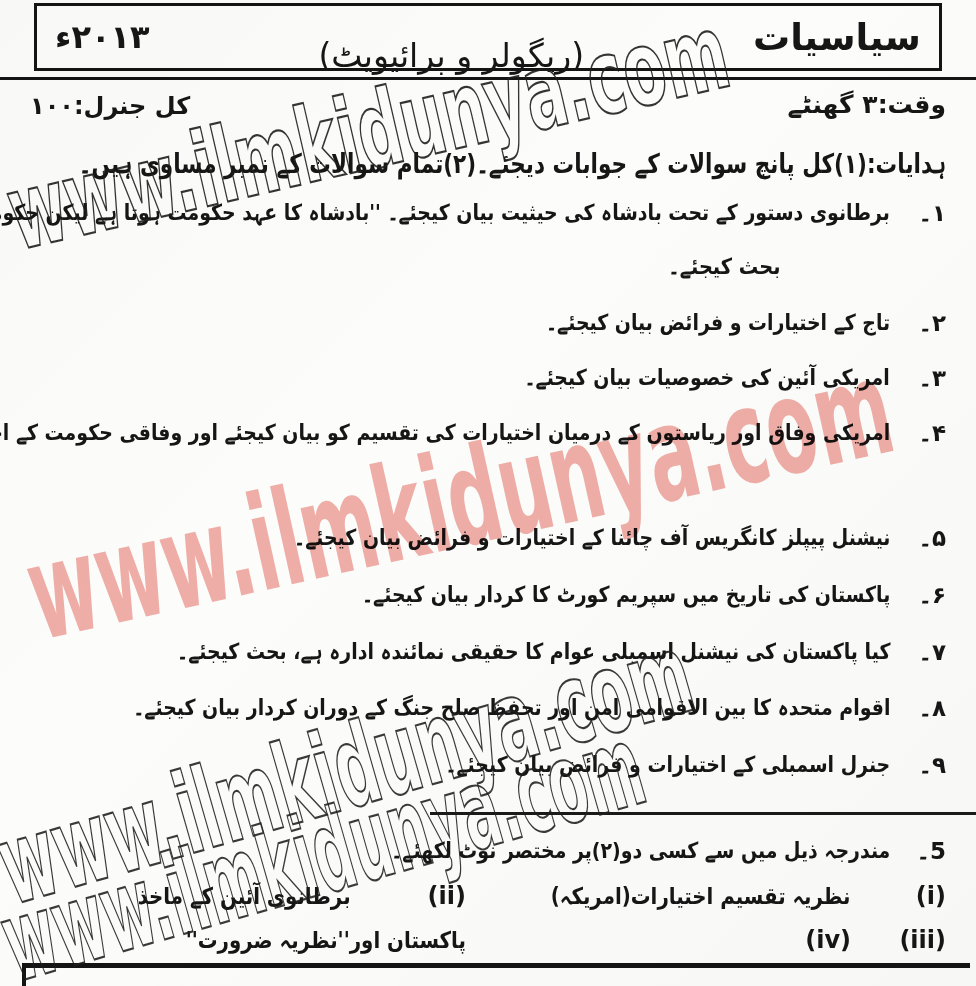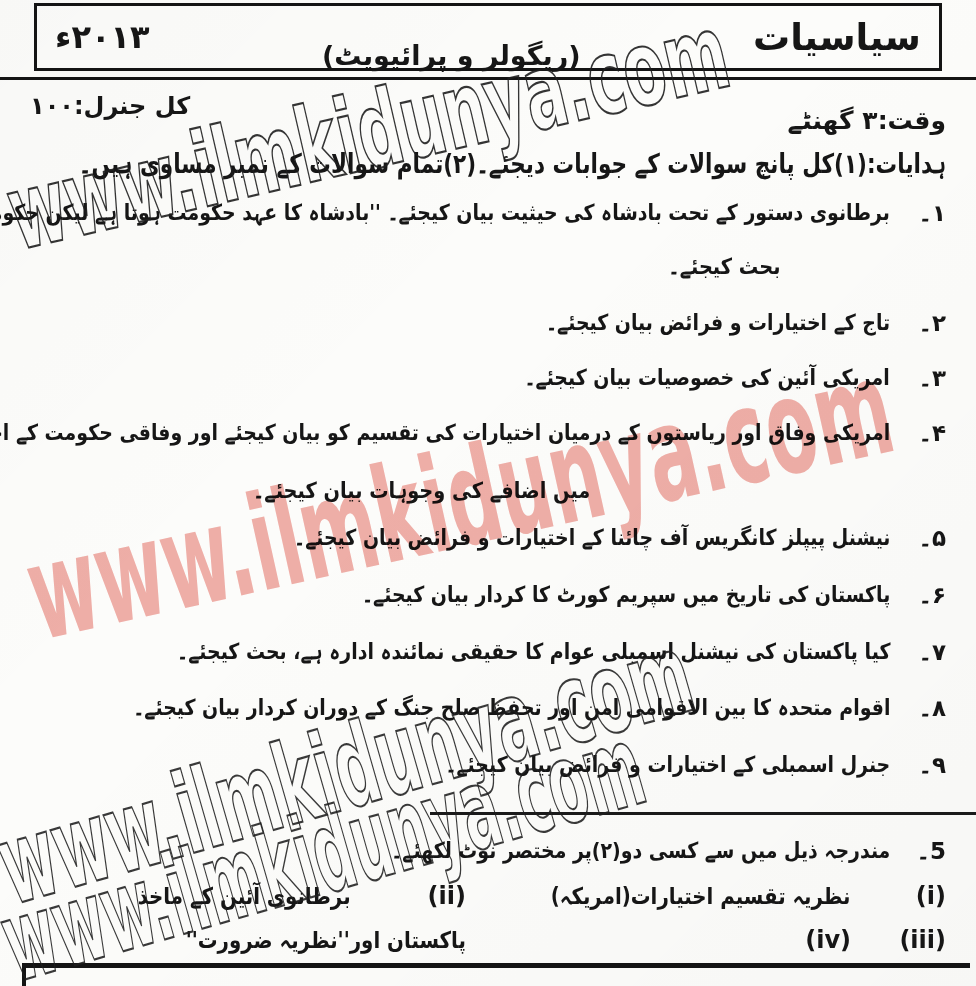--- a/index.html
+++ b/index.html
@@ -14,25 +14,25 @@
   }
   .abs{position:absolute;}
   
   .header-box{
     left:34px; top:3px; width:908px; height:68px;
     border:3px solid #141414;
     display:flex; align-items:center; justify-content:space-between;
     padding:0 18px; box-sizing:border-box;
   }
   .subject{font-size:37px; font-weight:700; letter-spacing:0;}
-  .session{font-size:27px; font-weight:700;margin-top:36px;}
+  .session{font-size:33px; font-weight:400;margin-top:36px;}
   .year{font-size:32px; font-weight:700;}
   .header-rule{left:0; top:77px; width:976px; height:3px; background:#141414;}
   
-  .meta-time{top:90px; right:30px; font-size:25px; font-weight:700;margin-top:16px;}
+  .meta-time{top:90px; right:30px; font-size:25px; font-weight:700;}
   .meta-marks{top:92px; left:30px; font-size:24px; font-weight:700;}
   
   .instructions{top:148px; right:30px; font-size:27px; font-weight:700; white-space:nowrap;}
   .instructions .sqz{display:inline-block; transform:scaleX(0.80); transform-origin:100% 50%;}
   
   .q{right:30px; left:10px; display:flex; align-items:flex-start; font-size:22px; font-weight:700; white-space:nowrap;}
   .qnum{flex:0 0 56px; font-size:23px;}
   .qtext{display:inline-block; transform:scaleX(0.86); transform-origin:100% 50%;}
   .qcont{font-size:22px; font-weight:700; white-space:nowrap;}
   .qcont .qtext{transform:scaleX(0.88);}
@@ -92,23 +92,20 @@
 
   <div class="abs q" style="top:365px">
     <span class="qnum">۳۔</span>
     <span class="qtext">امریکی آئین کی خصوصیات بیان کیجئے۔</span>
   </div>
 
   <div class="abs q" style="top:420px">
     <span class="qnum">۴۔</span>
     <span class="qtext">امریکی وفاق اور ریاستوں کے درمیان اختیارات کی تقسیم کو بیان کیجئے اور وفاقی حکومت کے اختیارات</span>
   </div>
-  <div class="abs qcont" style="top:478px; right:386px">
-    <span class="qtext">میں اضافے کی وجوہات بیان کیجئے۔</span>
-  </div>
 
   <div class="abs q" style="top:525px">
     <span class="qnum">۵۔</span>
     <span class="qtext">نیشنل پیپلز کانگریس آف چائنا کے اختیارات و فرائض بیان کیجئے۔</span>
   </div>
 
   <div class="abs q" style="top:582px">
     <span class="qnum">۶۔</span>
     <span class="qtext">پاکستان کی تاریخ میں سپریم کورٹ کا کردار بیان کیجئے۔</span>
   </div>

